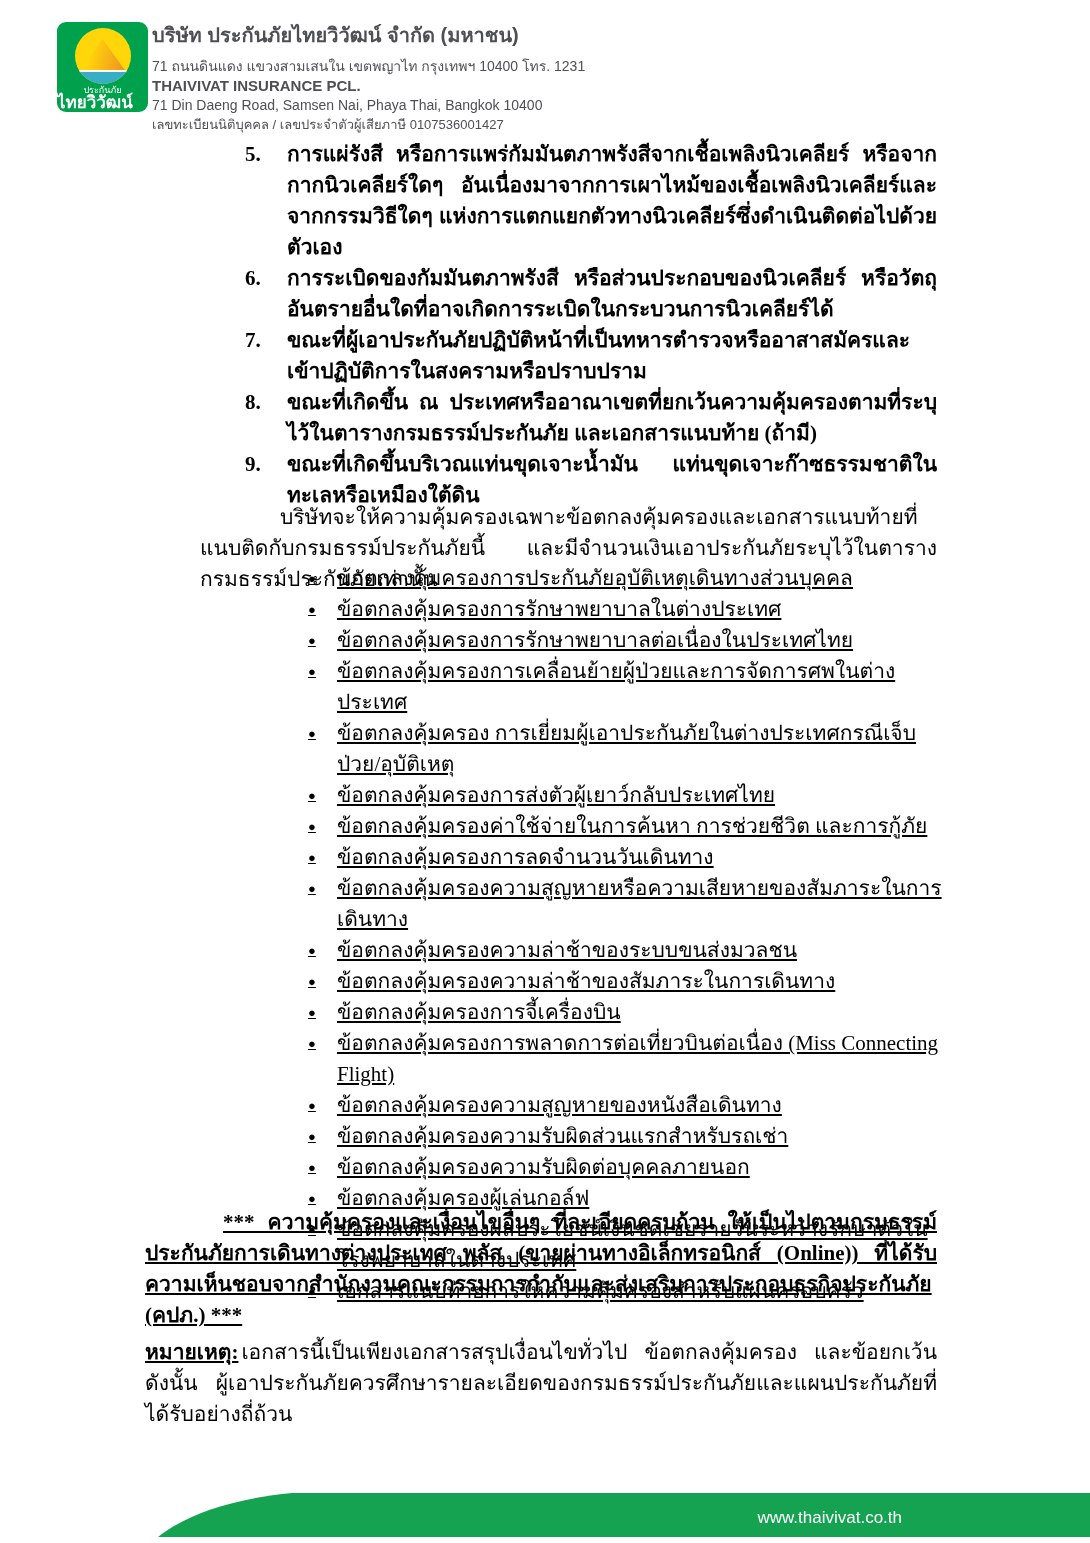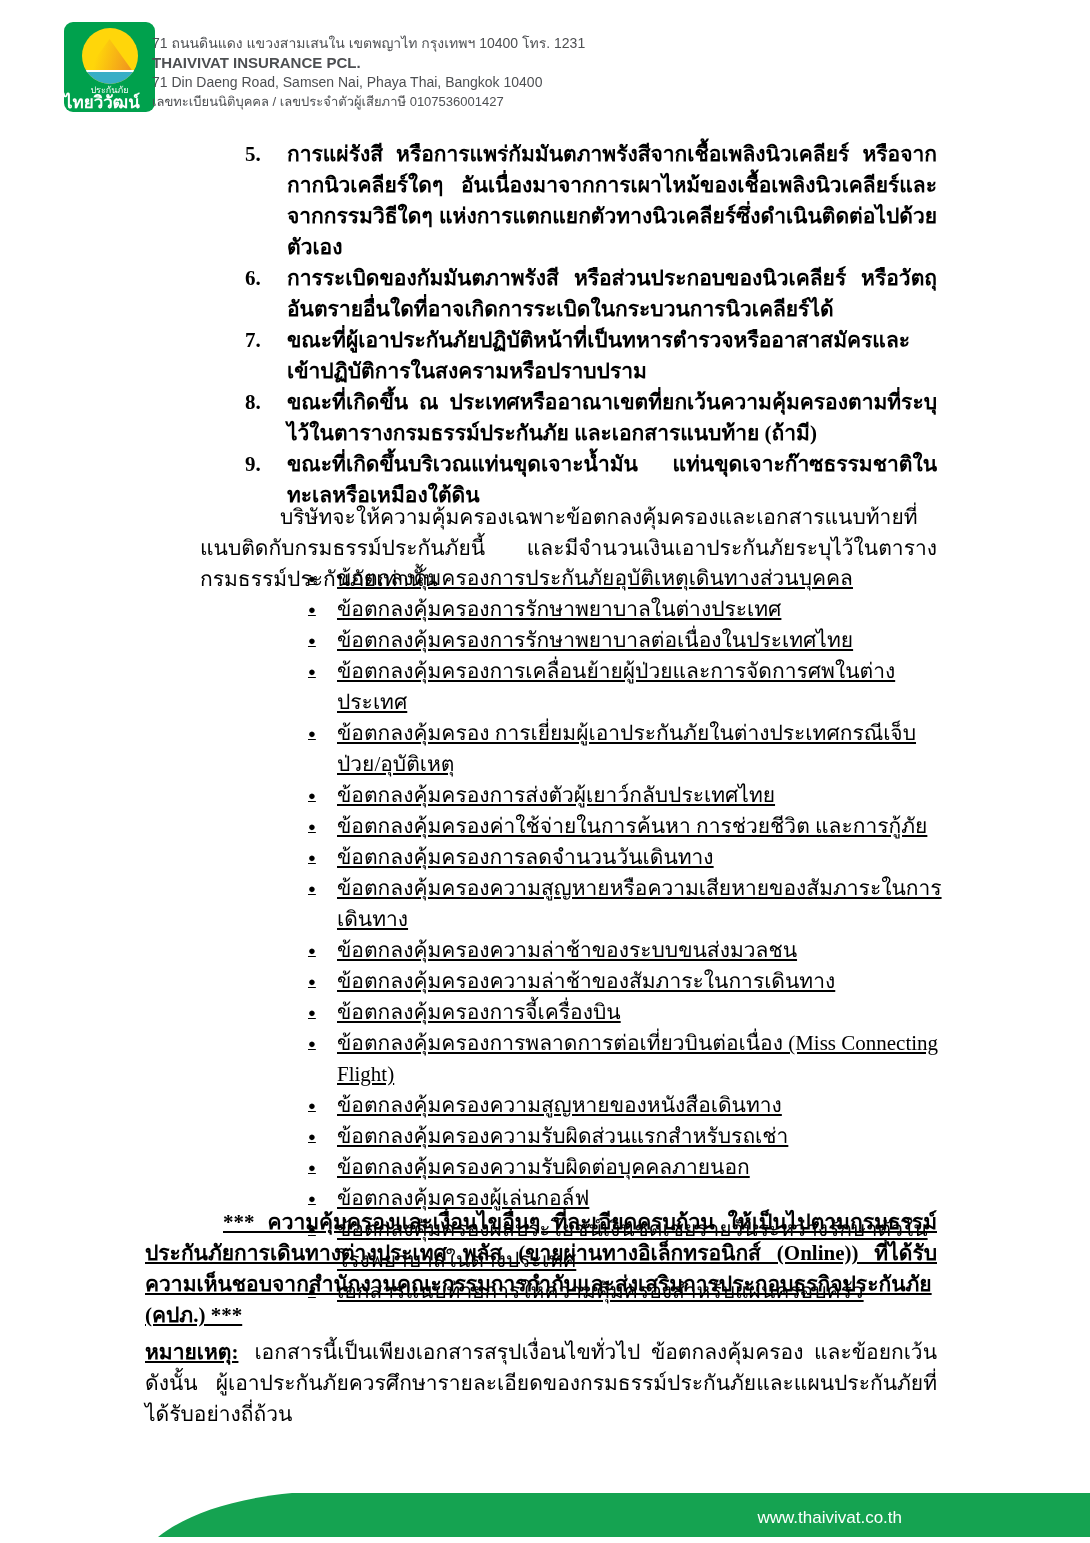--- a/index.html
+++ b/index.html
@@ -16,21 +16,21 @@
   .page{
     position:relative;
     width:1090px;height:1543px;
     background:#ffffff;
     overflow:hidden;
     font-family:"Liberation Serif","DejaVu Serif",serif;
     color:var(--body-text,#000);
   }
   
   .logo{
-    position:absolute;left:64px;top:22px;width:91px;height:90px;
+    position:absolute;left:57px;top:22px;width:91px;height:90px;
     background:var(--brand-green,#00a14d);border-radius:9px;
   }
   .logo-circle{
     position:absolute;left:50%;top:6px;transform:translateX(-50%);
     width:56px;height:56px;border-radius:50%;
     background:var(--logo-yellow,#ffd60a);overflow:hidden;
   }
   .logo-mountain{
     position:absolute;left:5px;bottom:13px;width:46px;height:32px;
     background:linear-gradient(105deg,var(--logo-yellow,#ffd60a) 25%,var(--logo-orange,#f0941f) 95%);
@@ -83,21 +83,21 @@
   }
   .disclaimer{
     position:absolute;left:145px;top:1207px;width:792px;
     font-weight:bold;text-decoration:underline;text-indent:78px;
     text-align:justify;
   }
   .remark{
     position:absolute;left:145px;top:1337px;width:792px;
     text-align:justify;
   }
-  .remark-label{font-weight:bold;text-decoration:underline;margin-right:16px;}
+  .remark-label{font-weight:bold;text-decoration:underline;margin-right:3px;}
   
   .footer-band{position:absolute;left:0;bottom:0;width:964px;height:50px;}
   .footer-band svg{display:block;}
   .footer-url{
     position:absolute;right:62px;bottom:15px;
     color:#ffffff;font-size:17px;line-height:20px;
     font-family:"Liberation Sans","DejaVu Sans",sans-serif;
   }
 </style>
 </head>
@@ -108,20 +108,21 @@
   <div class="header">
     <div class="logo">
       <div class="logo-circle">
         <div class="logo-mountain"></div>
         <div class="logo-water"></div>
       </div>
       <div class="logo-brand-small">ประกันภัย</div>
       <div class="logo-brand-large">ไทยวิวัฒน์</div>
     </div>
     <div class="header-text">
+      <div class="co-th">บริษัท ประกันภัยไทยวิวัฒน์ จำกัด (มหาชน)</div>
       <div class="addr-th">71 ถนนดินแดง แขวงสามเสนใน เขตพญาไท กรุงเทพฯ 10400  โทร. 1231</div>
       <div class="co-en">THAIVIVAT INSURANCE PCL.</div>
       <div class="addr-en">71 Din Daeng Road, Samsen Nai, Phaya Thai, Bangkok 10400</div>
       <div class="reg">เลขทะเบียนนิติบุคคล / เลขประจำตัวผู้เสียภาษี 0107536001427</div>
     </div>
   </div>
 
   <div class="nlist body-block">
     <div class="nitem">
       <span class="nnum">5.</span>

